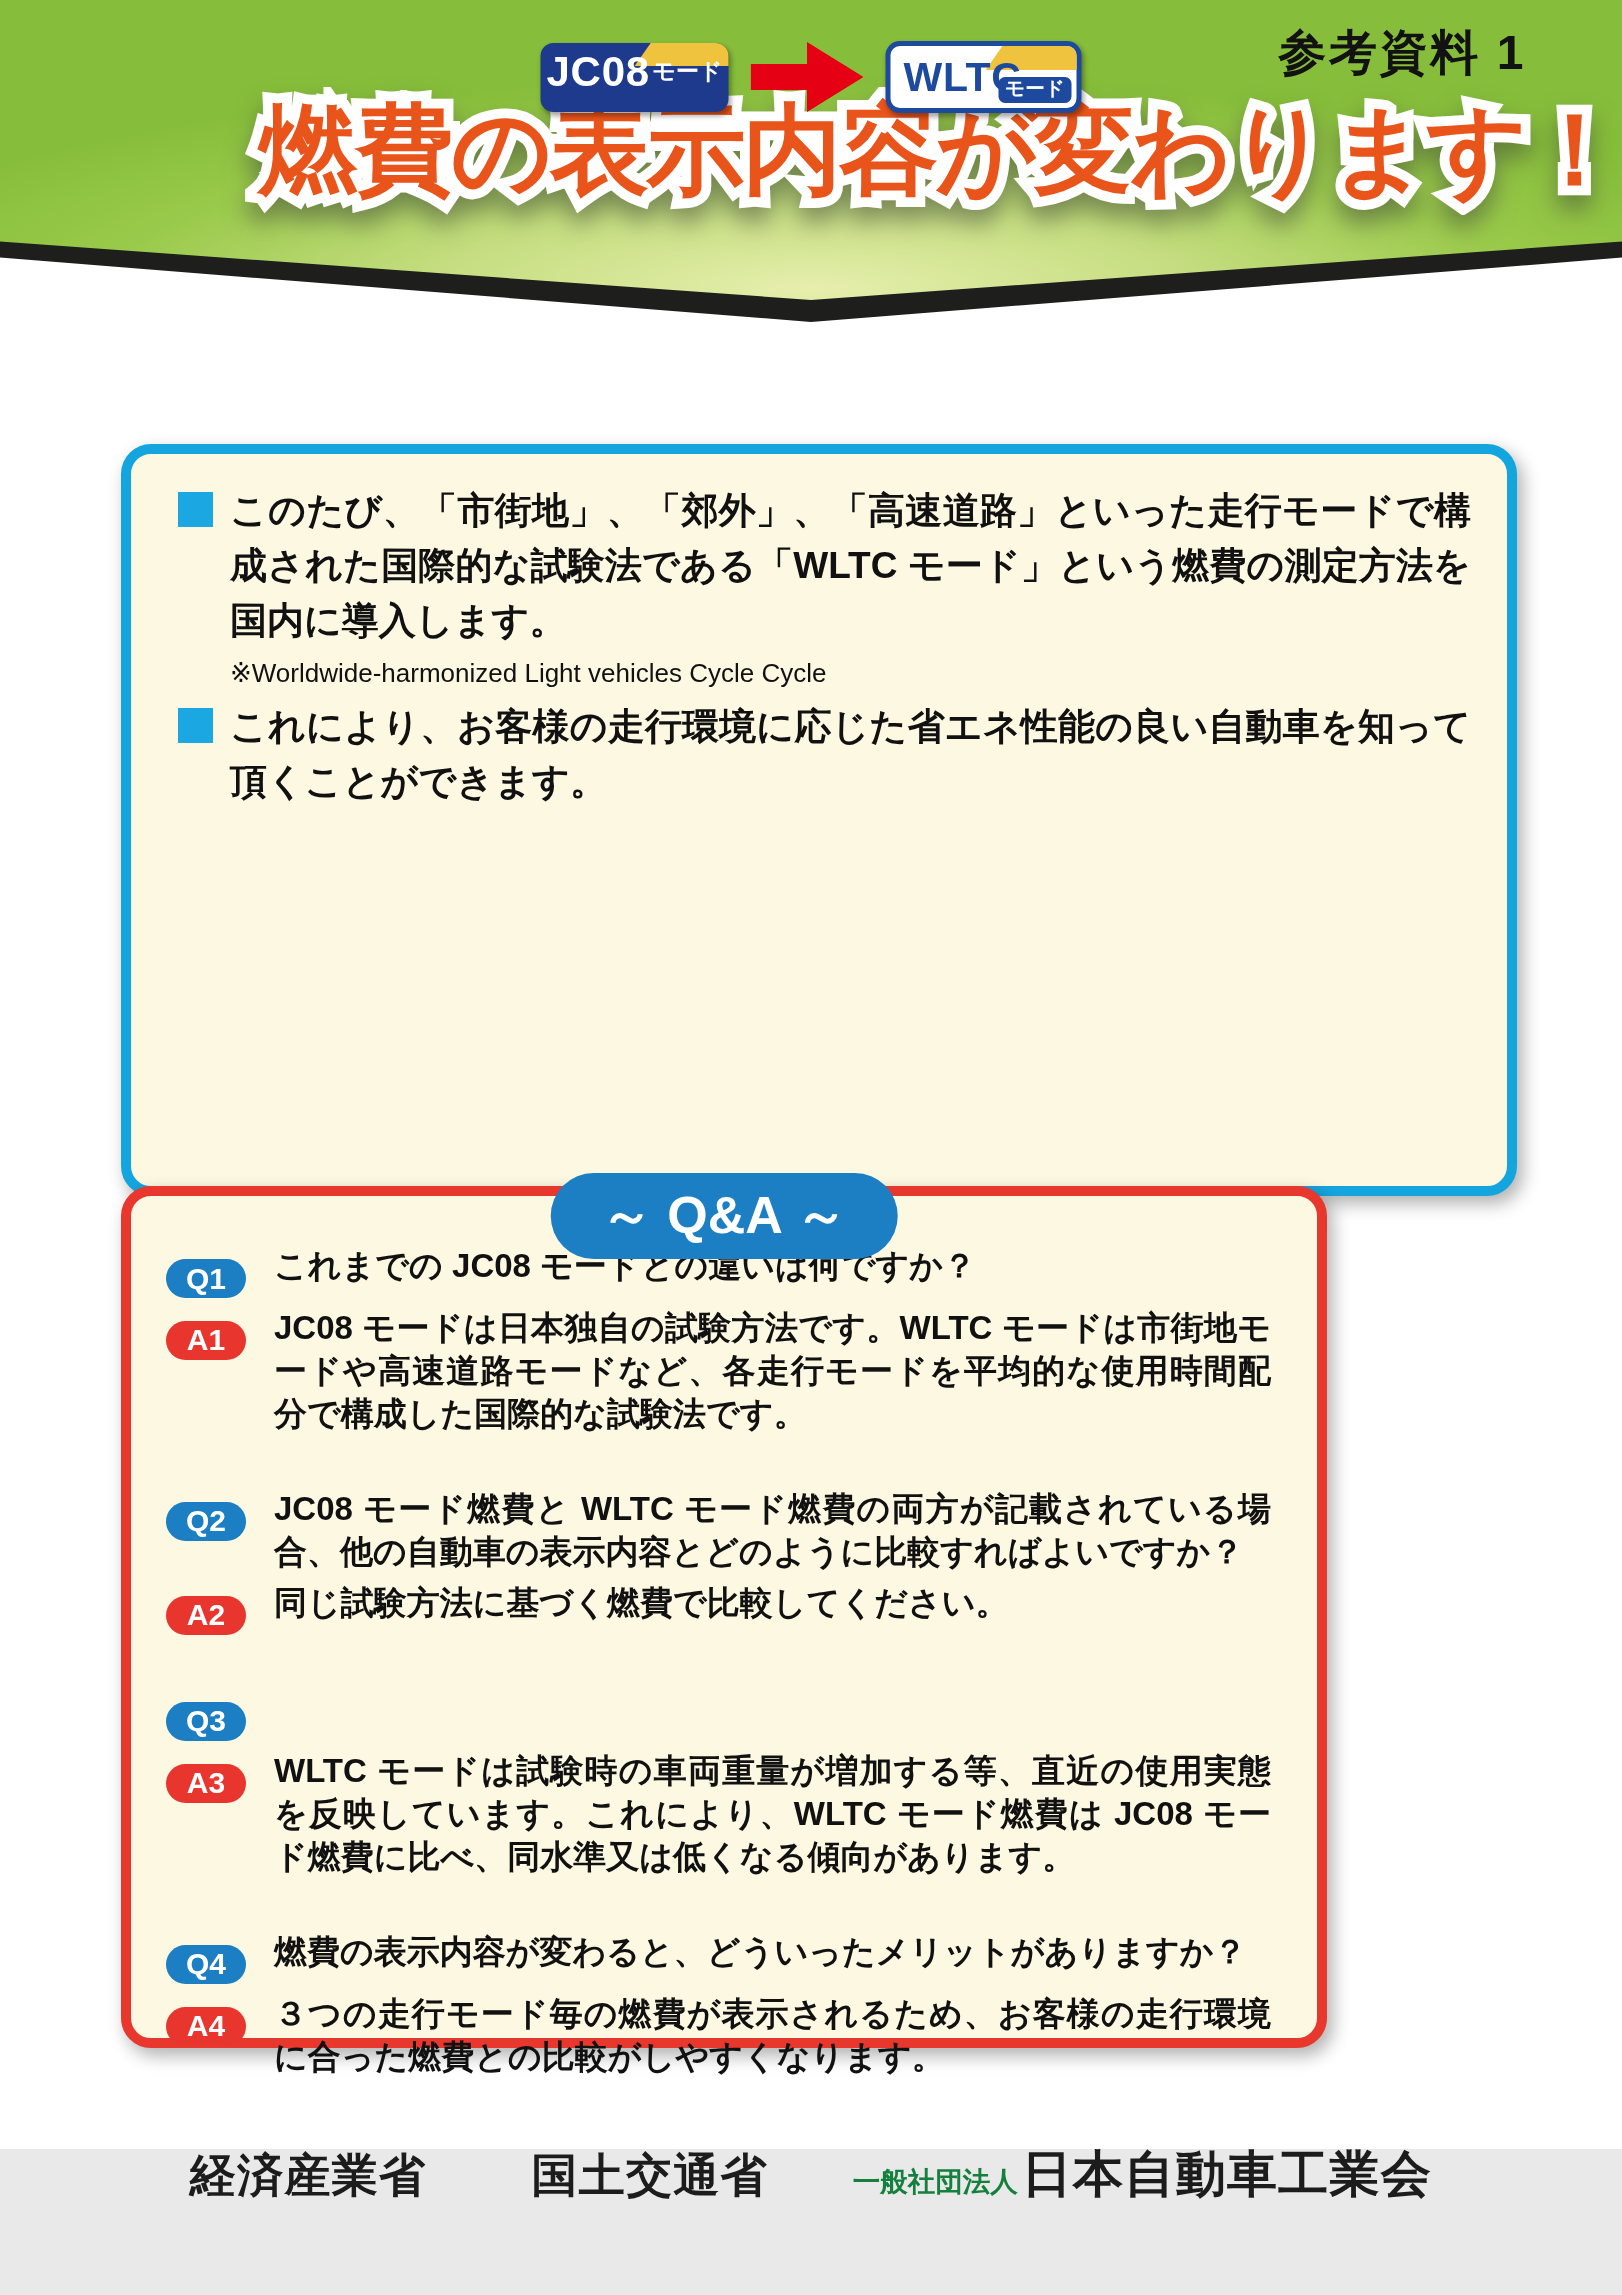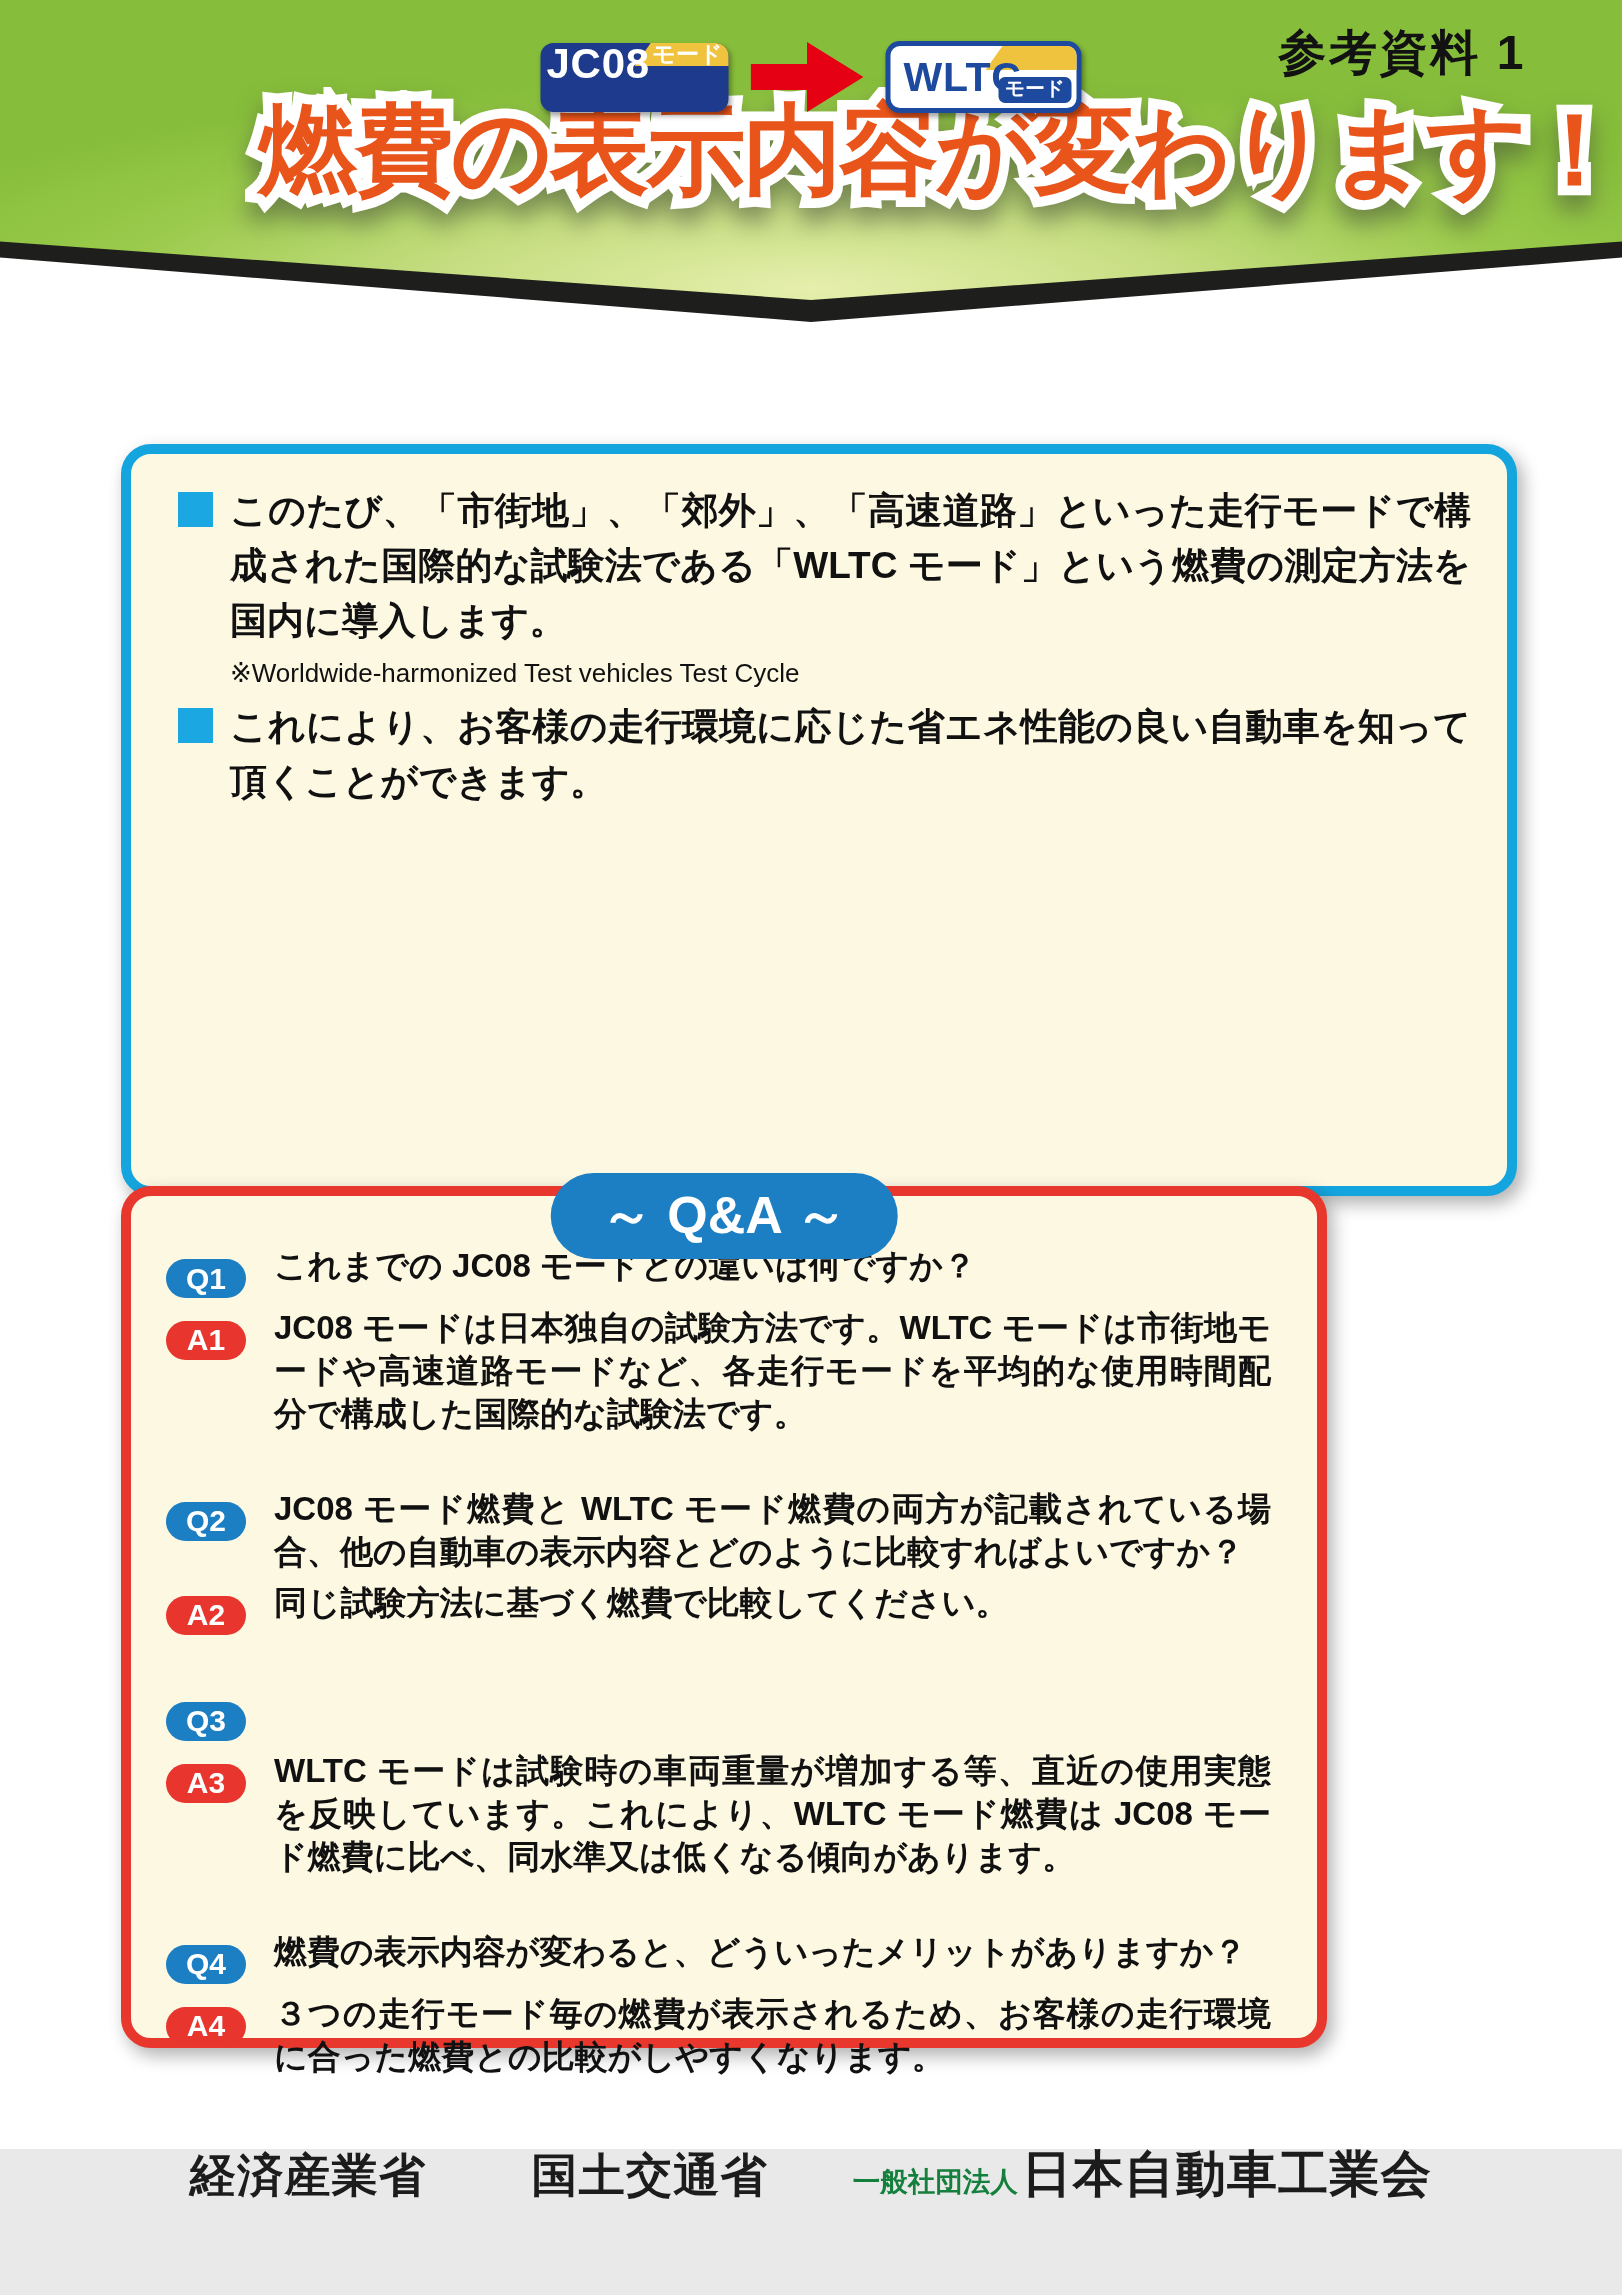--- a/index.html
+++ b/index.html
@@ -22,21 +22,21 @@
       #e6efad 0%, #c5dd80 38%, #9aca4b 70%, #86bd3a 100%);
     clip-path:polygon(0 0,100% 0,100% 80.5%,50% 100%,0 80.5%);
   }
   .badges-row {
     position:absolute; top:39px; left:50%; transform:translateX(-50%);
     display:flex; align-items:center; gap:22px; z-index:3;
   }
   .badge-jc08 {
     position:relative; width:188px; height:69px;
     background:#1d3a8c; border-radius:13px; overflow:hidden;
-    display:flex; align-items:flex-start; justify-content:center;
+    display:flex; align-items:center; justify-content:center;
     padding-bottom:9.2px; box-sizing:border-box;
     box-shadow:2px 3.3px 5.2px rgba(0,0,0,0.35);
   }
   .badge-jc08 .wedge {
     position:absolute; top:-10.5px; right:-15.7px; width:98px; height:34px;
     background:#f0c33e; transform:skewX(-35deg);
   }
   .badge-jc08 .main { position:relative; color:#ffffff; font-size:42px; font-weight:900; letter-spacing:0.7px; line-height:1; }
   .badge-jc08 .suffix { position:relative; color:#ffffff; font-size:23px; font-weight:800; line-height:1; margin-left:2.6px; margin-bottom:1.3px; }
 
@@ -169,21 +169,21 @@
 
   <div class="title-wrap">
     <div class="title-layer title-stroke">燃費の表示内容が変わります！</div>
     <div class="title-layer title-fill">燃費の表示内容が変わります！</div>
   </div>
 
   <div class="intro-box">
     <div class="bullet bullet-1">
       <span class="sq"></span>
       <span>このたび、「市街地」、「郊外」、「高速道路」といった走行モードで構成された国際的な試験法である「WLTC モード」という燃費の測定方法を国内に導入します。</span>
-      <div class="note">※Worldwide-harmonized Test vehicles Test Cycle</div>
+      <div class="note">※Worldwide-harmonized Light vehicles Cycle Cycle</div>
     </div>
     <div class="bullet bullet-3">
       <span class="sq"></span>
       <span>これにより、お客様の走行環境に応じた省エネ性能の良い自動車を知って頂くことができます。</span>
     </div>
   </div>
 
   <div class="qa-box">
     <div class="qa-heading">～ Q&amp;A ～</div>
 

